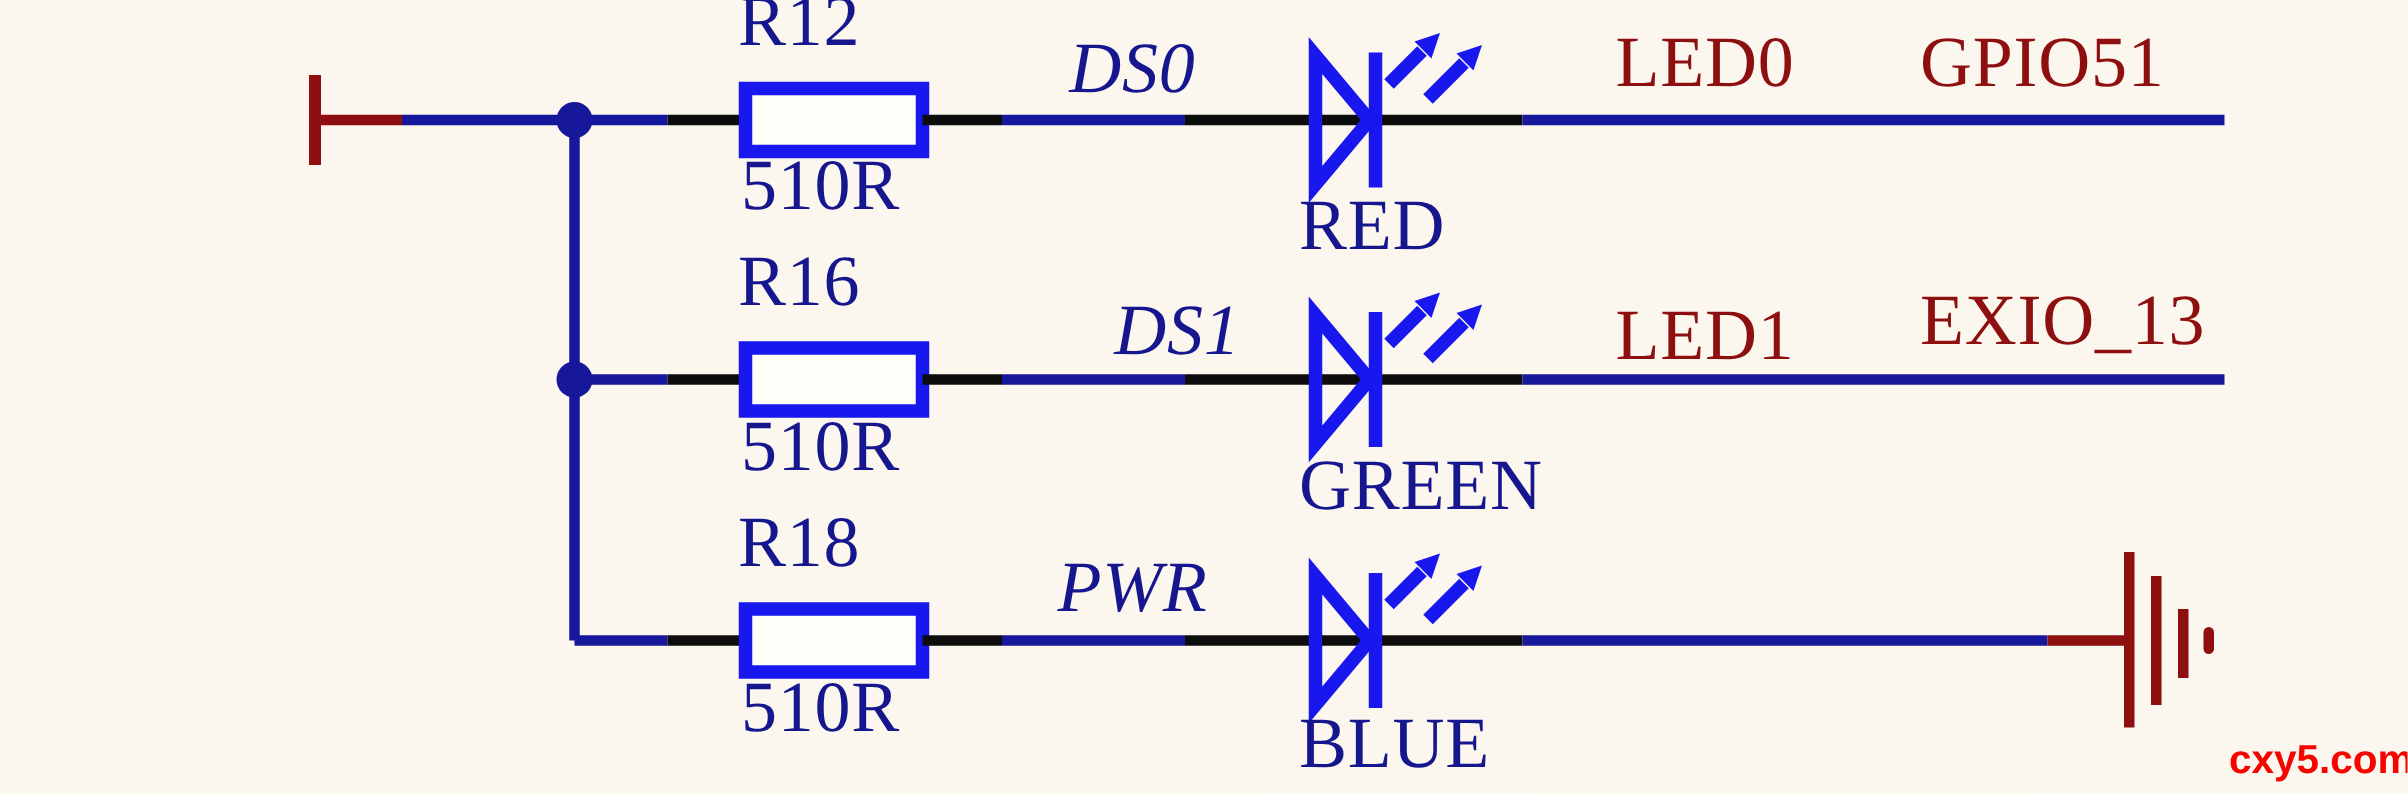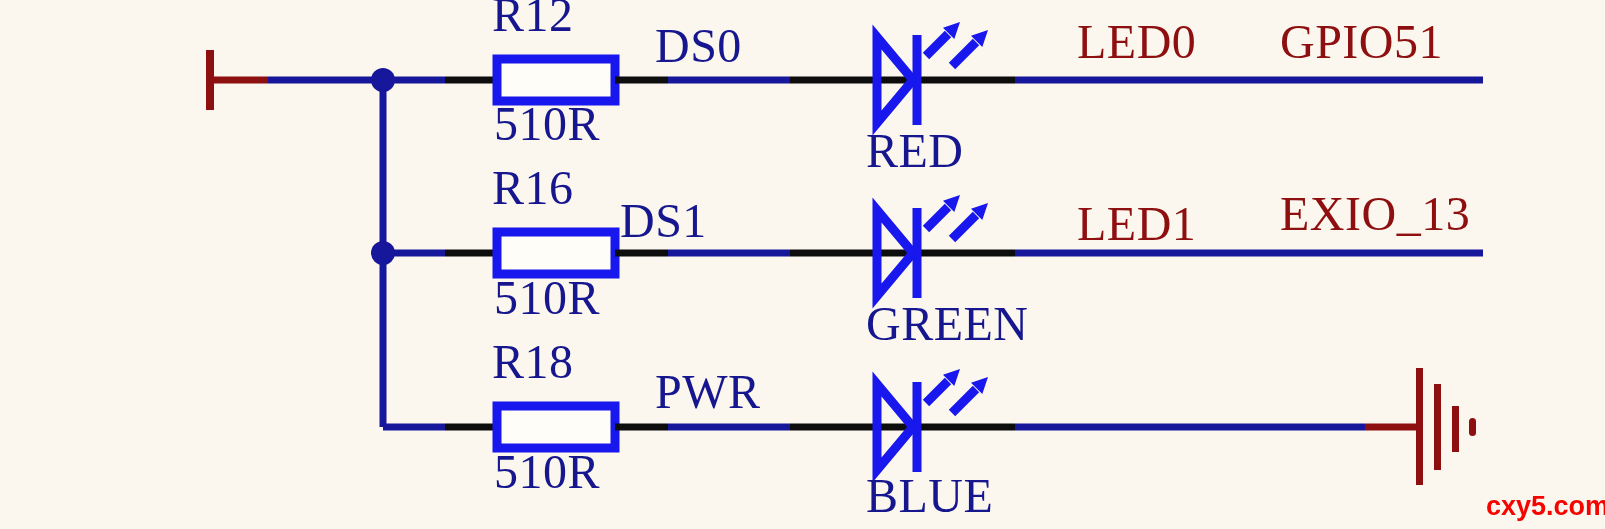--- a/index.html
+++ b/index.html
@@ -33,21 +33,21 @@
   
   .t{
     position:absolute;
     font-size:48px;
     line-height:1;
     letter-spacing:0.5px;
     white-space:pre;
   }
   .blue{color:var(--label);}
   .red{color:var(--net);}
-  .right{text-align:left;}
+  .right{text-align:center;font-style:italic;}
   .wm{
     position:absolute;
     left:1486px;top:493px;
     font-family:"Liberation Sans", sans-serif;
     font-weight:bold;
     font-size:27px;
     line-height:1;
     color:var(--watermark);
   }
 </style>
@@ -108,21 +108,21 @@
     <span class="t blue" style="left:494px;top:100px">510R</span>
     <span class="t blue right" style="left:655px;top:22px;width:200px">DS0</span>
     <span class="t blue" style="left:866px;top:127px">RED</span>
     <span class="t red" style="left:1077px;top:18px">LED0</span>
     <span class="t red" style="left:1280px;top:18px">GPIO51</span>
   </div>
 
   <div>
     <span class="t blue" style="left:492px;top:164px">R16</span>
     <span class="t blue" style="left:494px;top:274px">510R</span>
-    <span class="t blue right" style="left:620px;top:197px;width:200px">DS1</span>
+    <span class="t blue right" style="left:685px;top:197px;width:200px">DS1</span>
     <span class="t blue" style="left:866px;top:300px">GREEN</span>
     <span class="t red" style="left:1077px;top:200px">LED1</span>
     <span class="t red" style="left:1280px;top:190px">EXIO_13</span>
   </div>
 
   <div>
     <span class="t blue" style="left:492px;top:338px">R18</span>
     <span class="t blue" style="left:494px;top:448px">510R</span>
     <span class="t blue right" style="left:655px;top:368px;width:200px">PWR</span>
     <span class="t blue" style="left:866px;top:472px">BLUE</span>

